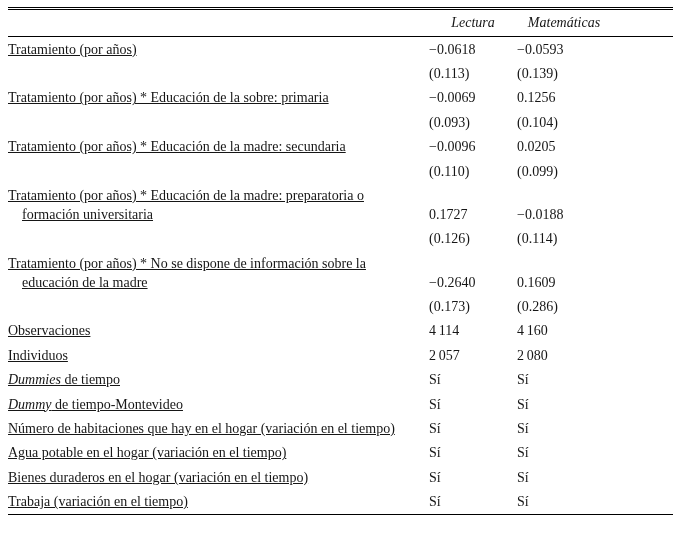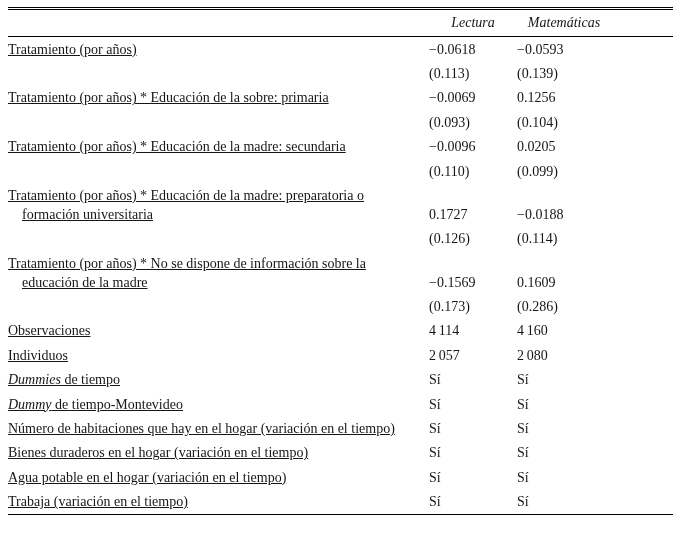--- a/index.html
+++ b/index.html
@@ -134,21 +134,21 @@
           <td class="label-cell"></td>
           <td class="val-cell">(0.126)</td>
           <td class="val-cell">(0.114)</td>
           <td></td>
         </tr>
         <tr>
           <td class="label-cell">
             <div class="label-line"><span>Tratamiento (por años) * No se dispone de información sobre la</span></div>
             <div class="label-line cont"><span>educación de la madre</span></div>
           </td>
-          <td class="val-cell">−0.1569</td>
+          <td class="val-cell">−0.2640</td>
           <td class="val-cell">0.1609</td>
           <td></td>
         </tr>
         <tr>
           <td class="label-cell"></td>
           <td class="val-cell">(0.173)</td>
           <td class="val-cell">(0.286)</td>
           <td></td>
         </tr>
         <tr>
@@ -186,29 +186,29 @@
         <tr>
           <td class="label-cell">
             <div class="label-line"><span>Número de habitaciones que hay en el hogar (variación en el tiempo)</span></div>
           </td>
           <td class="val-cell">Sí</td>
           <td class="val-cell">Sí</td>
           <td></td>
         </tr>
         <tr>
           <td class="label-cell">
+            <div class="label-line"><span>Agua potable en el hogar (variación en el tiempo)</span></div>
+          </td>
+          <td class="val-cell">Sí</td>
+          <td class="val-cell">Sí</td>
+          <td></td>
+        </tr>
+        <tr>
+          <td class="label-cell">
             <div class="label-line"><span>Bienes duraderos en el hogar (variación en el tiempo)</span></div>
-          </td>
-          <td class="val-cell">Sí</td>
-          <td class="val-cell">Sí</td>
-          <td></td>
-        </tr>
-        <tr>
-          <td class="label-cell">
-            <div class="label-line"><span>Agua potable en el hogar (variación en el tiempo)</span></div>
           </td>
           <td class="val-cell">Sí</td>
           <td class="val-cell">Sí</td>
           <td></td>
         </tr>
         <tr>
           <td class="label-cell">
             <div class="label-line"><span>Trabaja (variación en el tiempo)</span></div>
           </td>
           <td class="val-cell">Sí</td>

